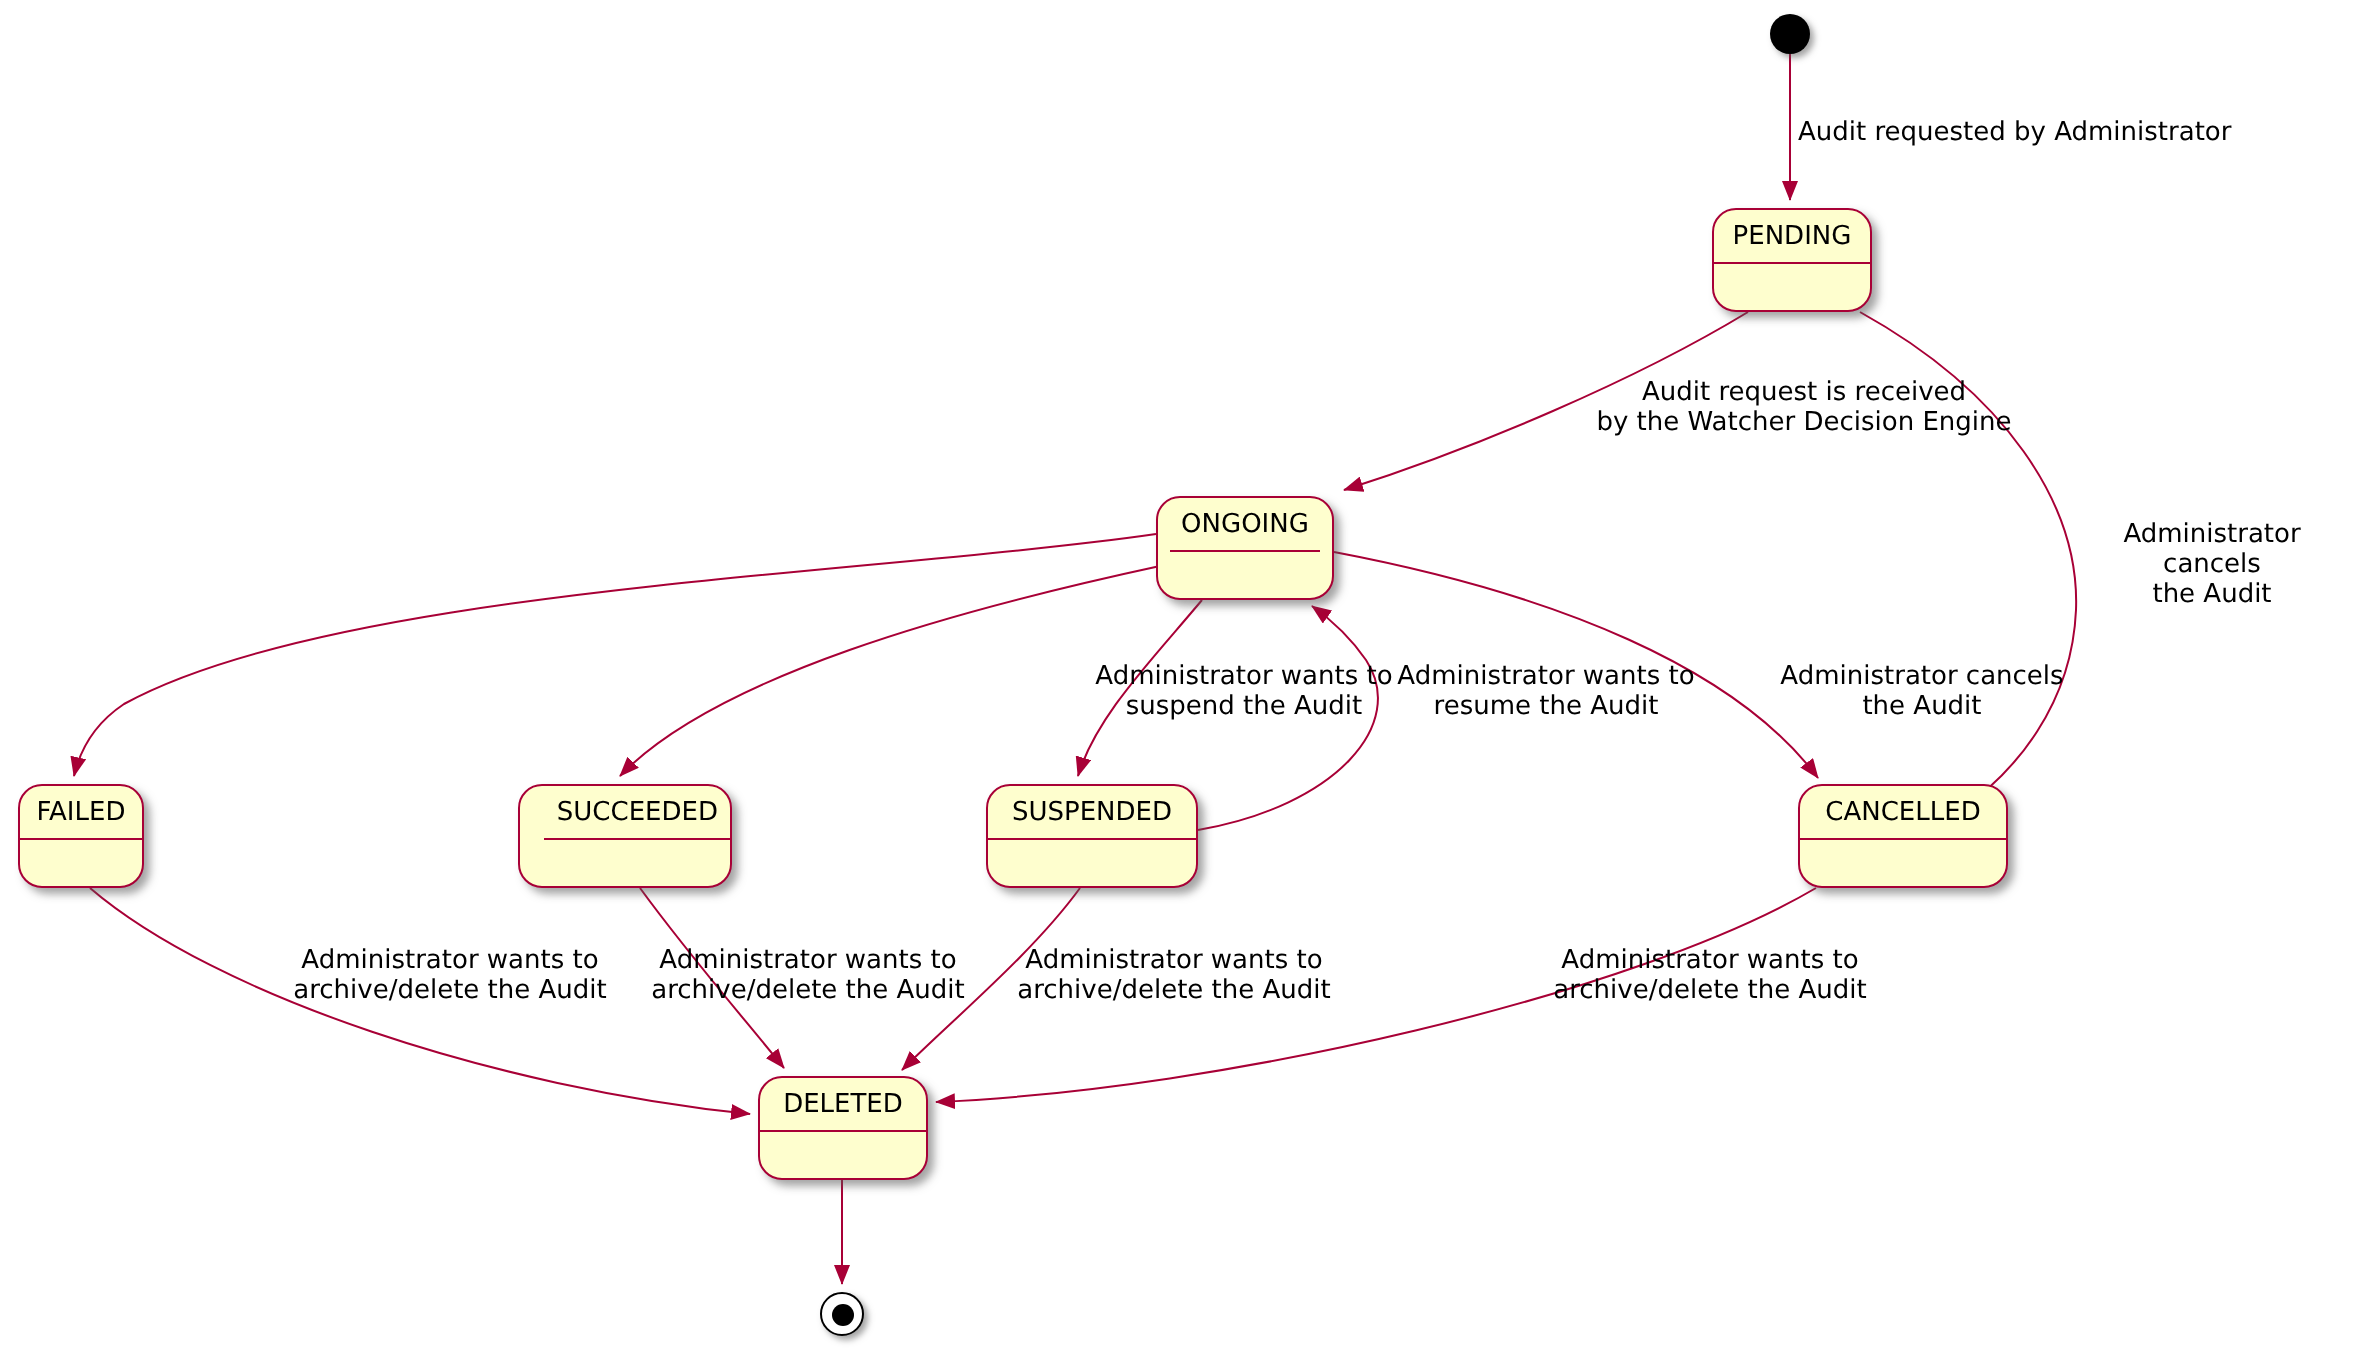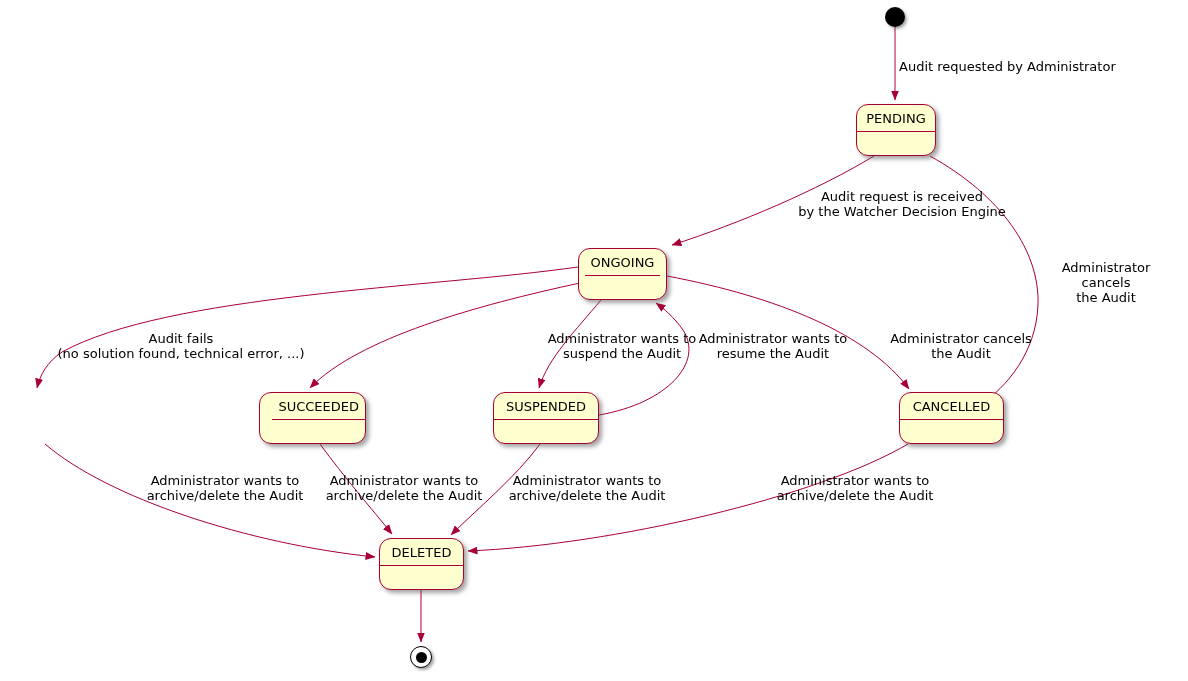--- a/index.html
+++ b/index.html
@@ -97,20 +97,24 @@
   <div class="state" style="left:856px; top:104px; width:80px; height:52px;">
     <div class="state-title">PENDING</div>
     <div class="state-body"></div>
   </div>
 
   <div class="state" style="left:578px; top:248px; width:89px; height:52px;align-items:center;">
     <div class="state-title">ONGOING</div>
     <div class="state-body"></div>
   </div>
 
+  <div class="state" style="left:9px; top:392px; width:63px; height:52px;">
+    <div class="state-title">FAILED</div>
+    <div class="state-body"></div>
+  </div>
 
   <div class="state" style="left:259px; top:392px; width:107px; height:52px;align-items:flex-end;">
     <div class="state-title">SUCCEEDED</div>
     <div class="state-body"></div>
   </div>
 
   <div class="state" style="left:493px; top:392px; width:106px; height:52px;text-align:right;">
     <div class="state-title">SUSPENDED</div>
     <div class="state-body"></div>
   </div>
@@ -123,22 +127,20 @@
   <div class="state" style="left:379px; top:538px; width:85px; height:52px;">
     <div class="state-title">DELETED</div>
     <div class="state-body"></div>
   </div>
 
   <div class="edge-label left-anchored" style="left:899px; top:59px;">Audit requested by Administrator</div>
   <div class="edge-label" style="left:890px; top:189px;margin-left:12px;">Audit request is received
 by the Watcher Decision Engine</div>
   <div class="edge-label" style="left:1106px; top:260px;">Administrator cancels
 the Audit</div>
-  <div class="edge-label" style="left:181px; top:331px;">Audit fails
-(no solution found, technical error, ...)</div>
   <div class="edge-label" style="left:622px; top:331px;">Administrator wants to
 suspend the Audit</div>
   <div class="edge-label" style="left:773px; top:331px;">Administrator wants to
 resume the Audit</div>
   <div class="edge-label" style="left:961px; top:331px;">Administrator cancels
 the Audit</div>
   <div class="edge-label" style="left:225px; top:473px;">Administrator wants to
 archive/delete the Audit</div>
   <div class="edge-label" style="left:404px; top:473px;">Administrator wants to
 archive/delete the Audit</div>

